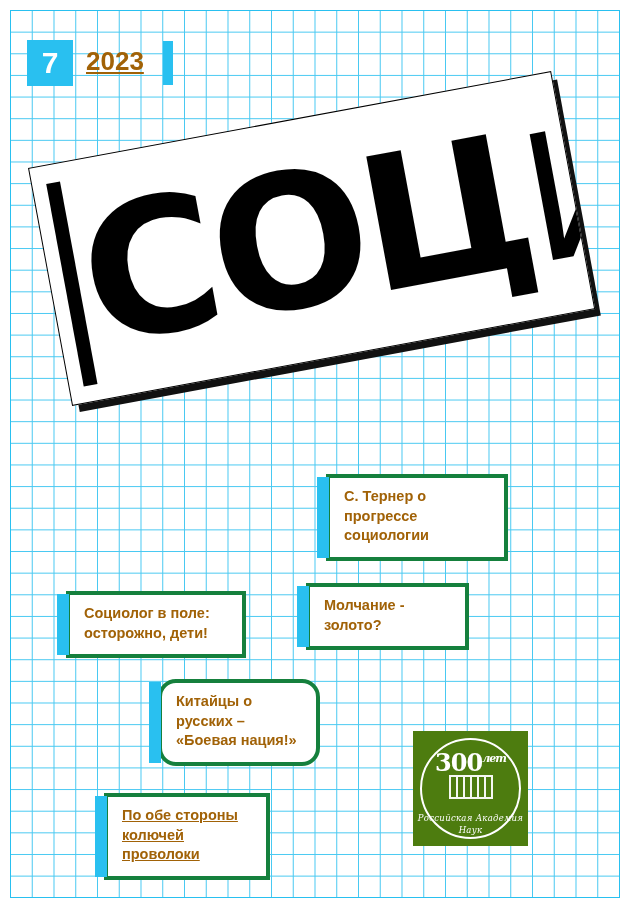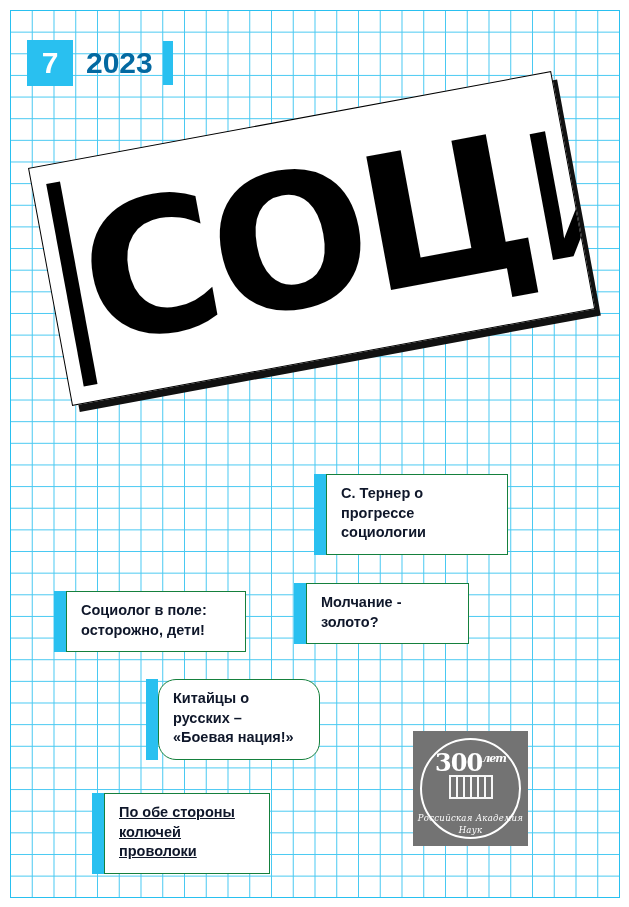--- a/index.html
+++ b/index.html
@@ -55,24 +55,25 @@
   .issue-box span {
     color: #ffffff;
     font-size: 30px;
     font-weight: 700;
     line-height: 1;
   }
   .issue-year {
     position: absolute;
     left: 86px;
     top: 46px;
-    font-size: 30px;
-    font-weight: 700;
-    color: #0369a1;
+    font-size: 26px;
+    font-weight: 700;
+    color: #a16207;
     letter-spacing: 0px;
+    text-decoration: underline;
   }
   .issue-bar {
     position: absolute;
     left: 163px;
     top: 41px;
     width: 10px;
     height: 44px;
     background: #29c0f0;
   }
 
@@ -142,27 +143,27 @@
     top: 18px;
     width: 14px;
     height: 206px;
     background: #000000;
   }
 
   
   .callout {
     position: absolute;
     background: #ffffff;
-    border: 1px solid #15803d;
+    border: 4px solid #15803d;
     box-sizing: border-box;
     padding: 9px 14px 11px 14px;
     font-size: 14.5px;
     font-weight: 700;
     line-height: 1.35;
-    color: #0f172a;
+    color: #a16207;
   }
   .callout-tab {
     position: absolute;
     background: #29c0f0;
     width: 12px;
     top: -1px;
     bottom: -1px;
     left: -13px;
   }
   .c1 { left: 326px; top: 474px; width: 182px; }
@@ -171,21 +172,21 @@
   .c4 { left: 158px; top: 679px; width: 162px; border-radius: 18px; }
   .c5 { left: 104px;  top: 793px; width: 166px; text-decoration: underline; }
 
   
   .emblem {
     position: absolute;
     left: 413px;
     top: 731px;
     width: 115px;
     height: 115px;
-    background: #737373;
+    background: #4d7c0f;
   }
   .emblem-circle {
     position: absolute;
     left: 7px;
     top: 7px;
     width: 101px;
     height: 101px;
     border: 2px solid #ffffff;
     border-radius: 50%;
     box-sizing: border-box;

